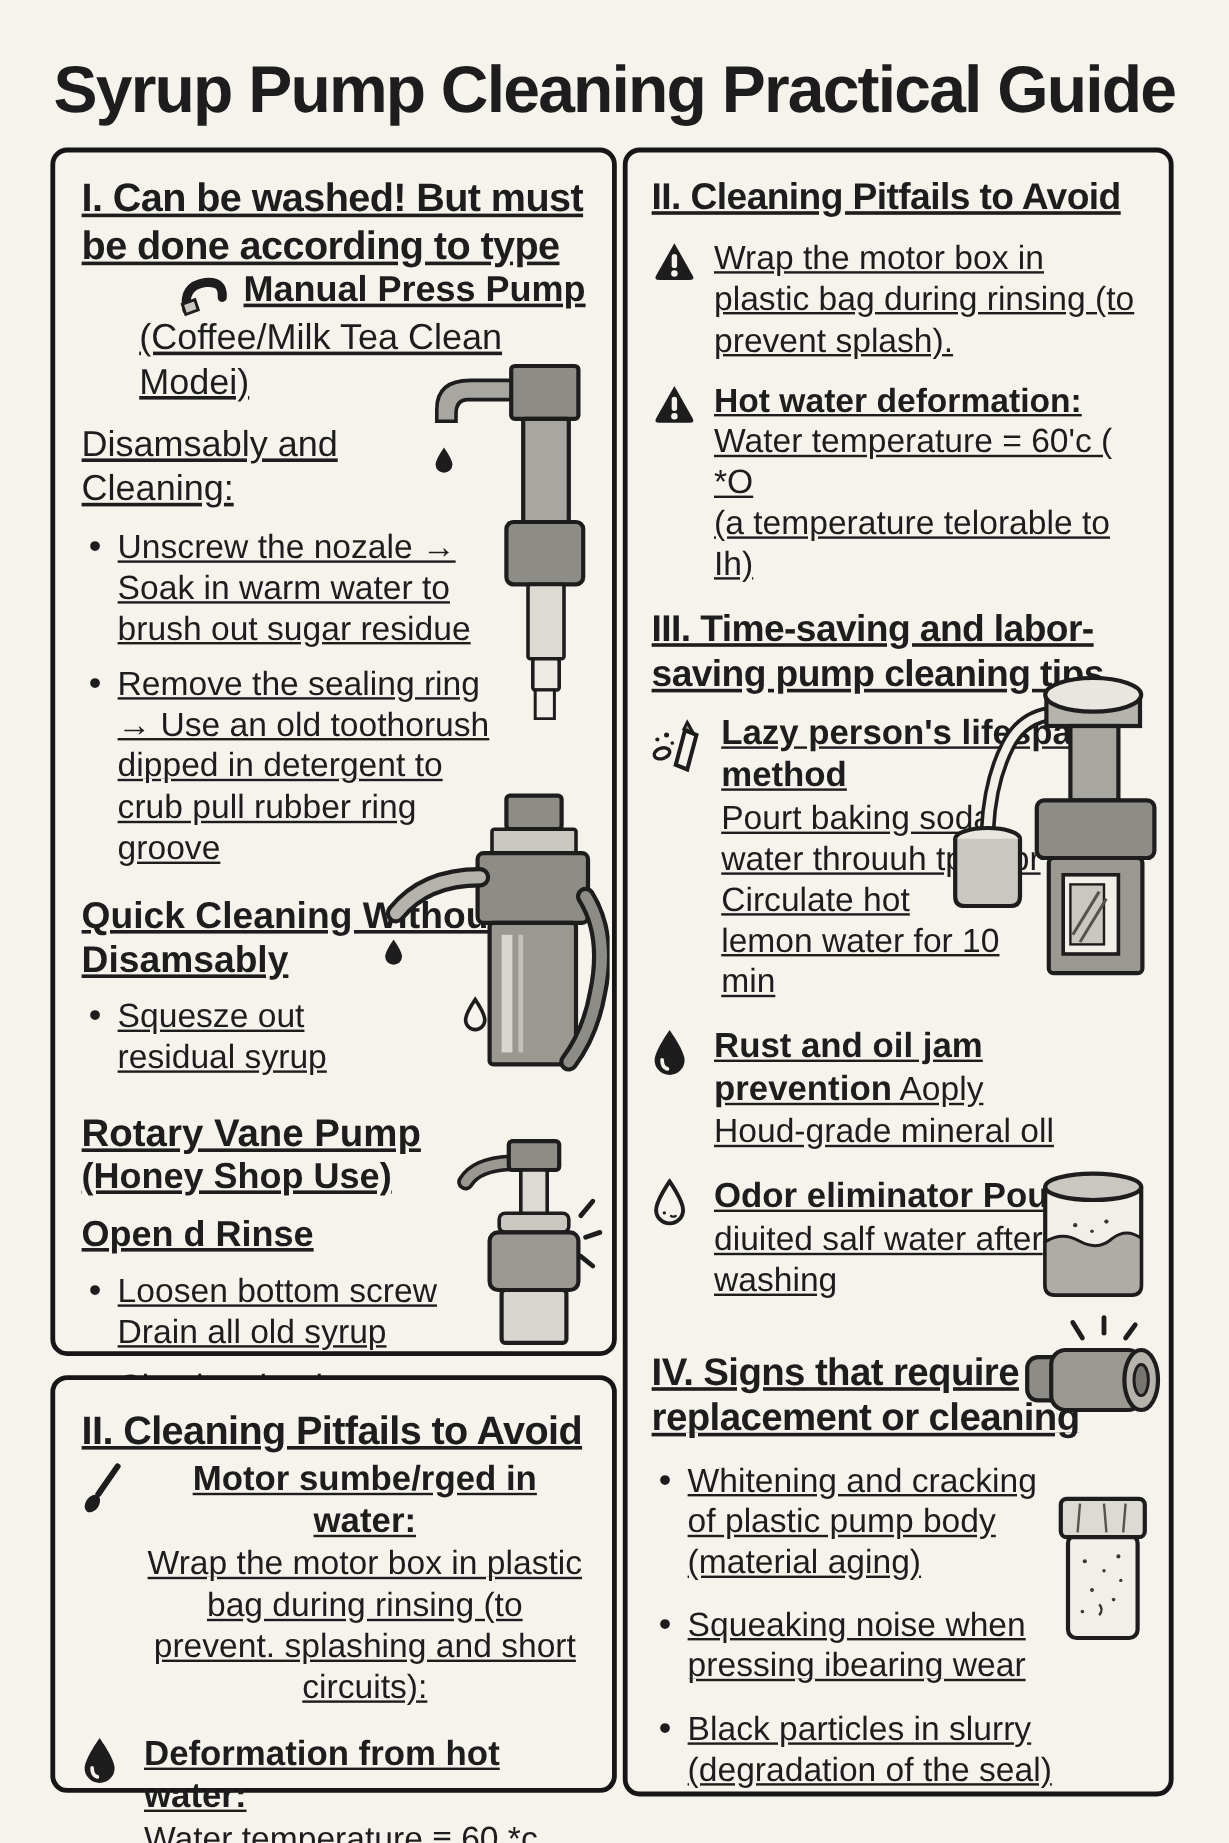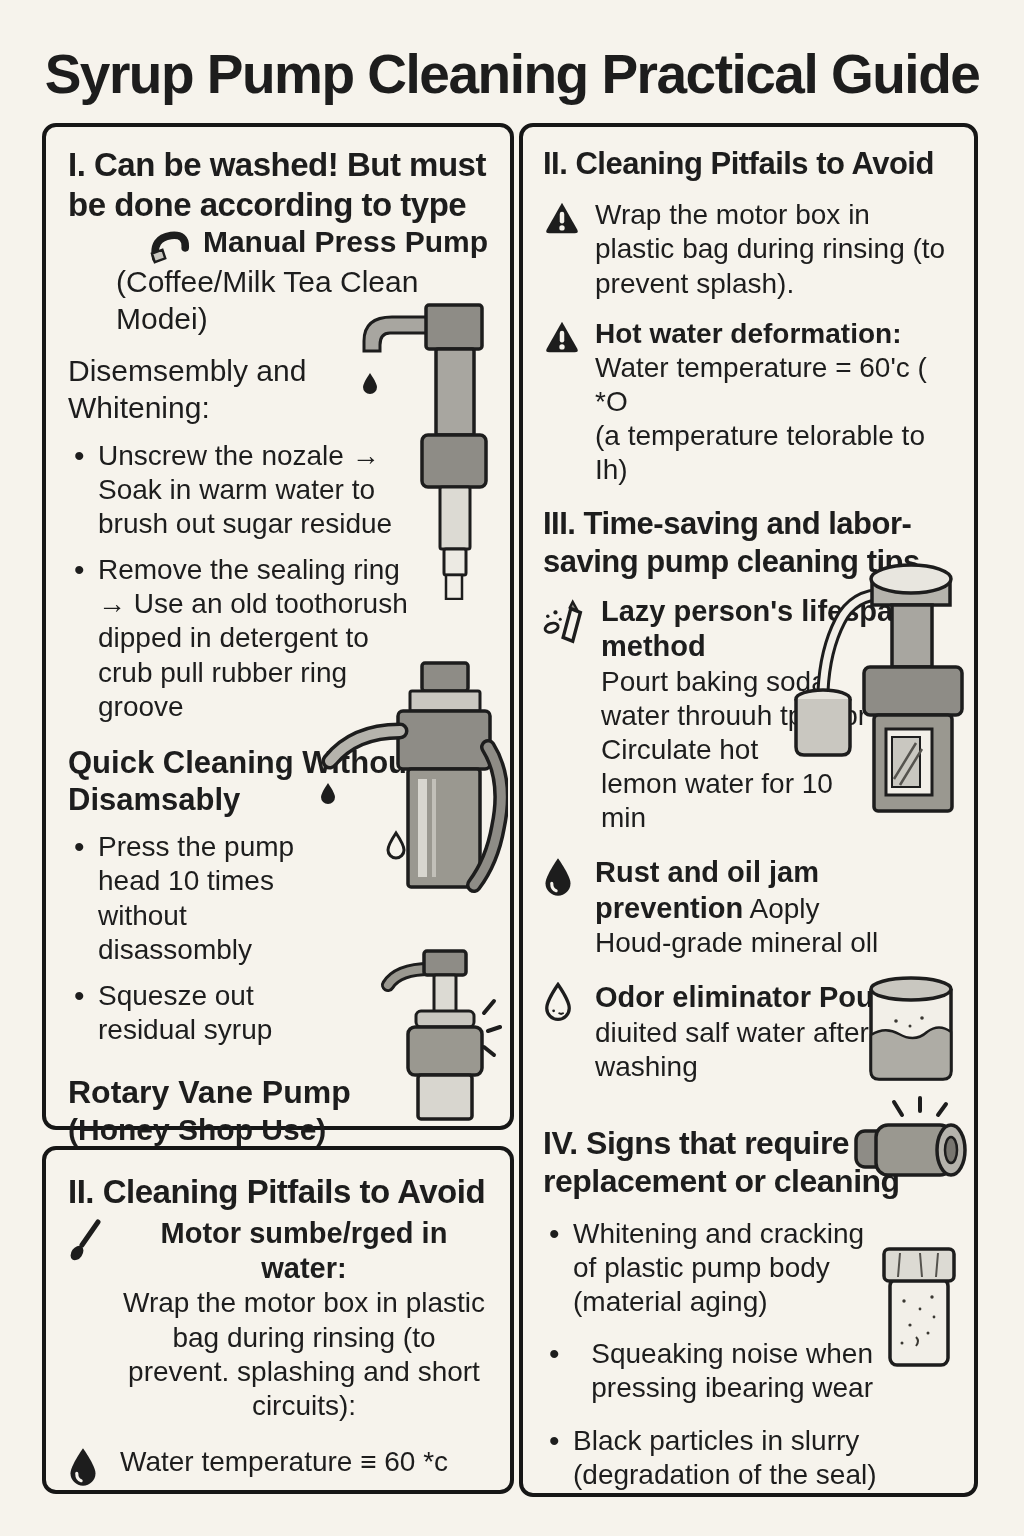--- a/index.html
+++ b/index.html
@@ -9,21 +9,21 @@
     font-family:"Liberation Sans","DejaVu Sans",sans-serif;
     color:#1d1d1d;overflow:hidden;
   }
   .title{
     position:absolute;top:42px;left:0;width:100%;
     text-align:center;font-size:55px;font-weight:bold;letter-spacing:-1.5px;
   }
   .panel{
     position:absolute;box-sizing:border-box;
     border:4px solid #161616;border-radius:14px;
-    padding:18px 22px;background:#f6f3ec;
+    padding:18px 22px;background:#f6f3ec;text-decoration:underline;
   }
   #panelA{left:42px;top:123px;width:472px;height:1007px;}
   #panelB{left:42px;top:1146px;width:472px;height:348px;padding-top:22px;}
   #panelC{left:519px;top:123px;width:459px;height:1374px;padding:18px 18px 18px 20px;}
   .h-sec{font-size:33px;font-weight:bold;line-height:1.2;letter-spacing:-0.5px;}
   .h-sub{font-size:30px;font-weight:bold;line-height:1.2;}
   .body-t{font-size:28px;line-height:1.22;}
   .iconrow{display:flex;gap:12px;align-items:flex-start;}
   .iconcell{flex:0 0 40px;padding-top:2px;}
   .bullet{position:relative;padding-left:30px;font-size:28px;line-height:1.22;margin-top:12px;}
@@ -45,27 +45,26 @@
     <span class="iconcell">
       <svg width="42" height="38" viewBox="0 0 44 40">
         <path d="M7 34 Q3 13 23 10 Q39 8 38 23" fill="none" stroke="#1d1d1d" stroke-width="8" stroke-linecap="round"></path>
         <path d="M3 29 l11 -4 l3 9 l-11 4 z" fill="#c9c7c0" stroke="#1d1d1d" stroke-width="2.5"></path>
       </svg>
     </span>
     <span class="h-sub">Manual Press Pump</span>
   </div>
   <div class="body-t ind" style="font-size:30px;">(Coffee/Milk Tea Clean Modei)</div>
 
-  <div class="body-t" style="margin-top:16px;max-width:270px;font-size:30px;">Disemsembly and Whitening:</div>
+  <div class="body-t" style="margin-top:16px;max-width:270px;font-size:30px;">Disamsably and Cleaning:</div>
 
   <div class="bullet" style="max-width:320px;">Unscrew the nozale → Soak in warm water to brush out sugar residue</div>
   <div class="bullet" style="max-width:330px;">Remove the sealing ring → Use an old toothorush dipped in detergent to crub pull rubber ring groove</div>
 
   <div class="h-sub" style="margin-top:20px;font-size:31px;">Quick Cleaning Without Disamsably</div>
-  <div class="bullet" style="max-width:250px;">Press the pump head 10 times without disassombly</div>
   <div class="bullet" style="max-width:240px;">Squesze out residual syrup</div>
 
   <div class="h-sub" style="margin-top:26px;font-size:32px;">Rotary Vane Pump</div>
   <div class="h-sub" style="font-size:30px;">(Honey Shop Use)</div>
   <div class="h-sub" style="margin-top:12px;">Open d Rinse</div>
   <div class="bullet" style="max-width:330px;">Loosen bottom screw Drain all old syrup</div>
   <div class="bullet" style="max-width:350px;">Circulate hot lemon water for 10 minutes</div>
 
   <div class="abs" style="right:6px;top:168px;">
     <svg width="170" height="305" viewBox="0 0 170 305">
@@ -130,20 +129,21 @@
   </div>
 
   <div class="iconrow" style="margin-top:22px;">
     <span class="iconcell">
       <svg width="30" height="40" viewBox="0 0 24 32">
         <path d="M12 1 C12 1 2 15 2 21 a10 10 0 0 0 20 0 C22 15 12 1 12 1 Z" fill="#1d1d1d"></path>
         <path d="M7 21 q0 5 3.5 6" stroke="#f6f3ec" stroke-width="2.5" fill="none" stroke-linecap="round"></path>
       </svg>
     </span>
     <div>
+      <div class="body-t b" style="font-size:29px;">Deformation from hot water:</div>
       <div class="body-t">Water temperature ≡ 60 *c</div>
 
     </div>
   </div>
 </div>
 
 <div class="panel" id="panelC">
   <div class="h-sec" style="font-size:31px;">II. Cleaning Pitfails to Avoid</div>
 
   <div class="iconrow" style="margin-top:16px;">
@@ -214,21 +214,21 @@
         <path d="M13 25 q1.5 1 3 0" stroke="#1d1d1d" stroke-width="1.6" fill="none" stroke-linecap="round"></path>
       </svg>
     </span>
     <div class="body-t" style="max-width:375px;">
       <span class="b" style="font-size:29px;">Odor eliminator Pourr</span><span> diuited salf water after washing</span>
     </div>
   </div>
 
   <div class="h-sec" style="margin-top:40px;font-size:32px;max-width:380px;">IV. Signs that require replacement or cleaning</div>
   <div class="bullet" style="max-width:310px;margin-top:16px;">Whitening and cracking of plastic pump body (material aging)</div>
-  <div class="bullet" style="max-width:300px;margin-top:18px;text-align:right;">Squeaking noise when pressing ibearing wear</div>
+  <div class="bullet" style="max-width:300px;margin-top:18px;">Squeaking noise when pressing ibearing wear</div>
   <div class="bullet" style="max-width:330px;margin-top:18px;">Black particles in slurry (degradation of the seal)</div>
 
   <div class="abs" style="right:4px;top:424px;">
     <svg width="208" height="268" viewBox="0 0 208 268">
       <path d="M136 44 Q94 38 78 70 Q63 99 61 140" stroke="#1d1d1d" stroke-width="13" fill="none" stroke-linecap="round"></path>
       <path d="M136 44 Q94 38 78 70 Q63 99 61 140" stroke="#f2efe8" stroke-width="7" fill="none" stroke-linecap="round"></path>
       <rect x="110" y="28" width="78" height="26" fill="#b5b3ac" stroke="#1d1d1d" stroke-width="3.5"></rect>
       <ellipse cx="149" cy="28" rx="40" ry="14" fill="#e8e6df" stroke="#1d1d1d" stroke-width="3.5"></ellipse>
       <rect x="130" y="54" width="40" height="62" fill="#a8a6a0" stroke="#1d1d1d" stroke-width="3.5"></rect>
       <rect x="102" y="116" width="98" height="48" rx="6" fill="#8e8c86" stroke="#1d1d1d" stroke-width="3.5"></rect>

